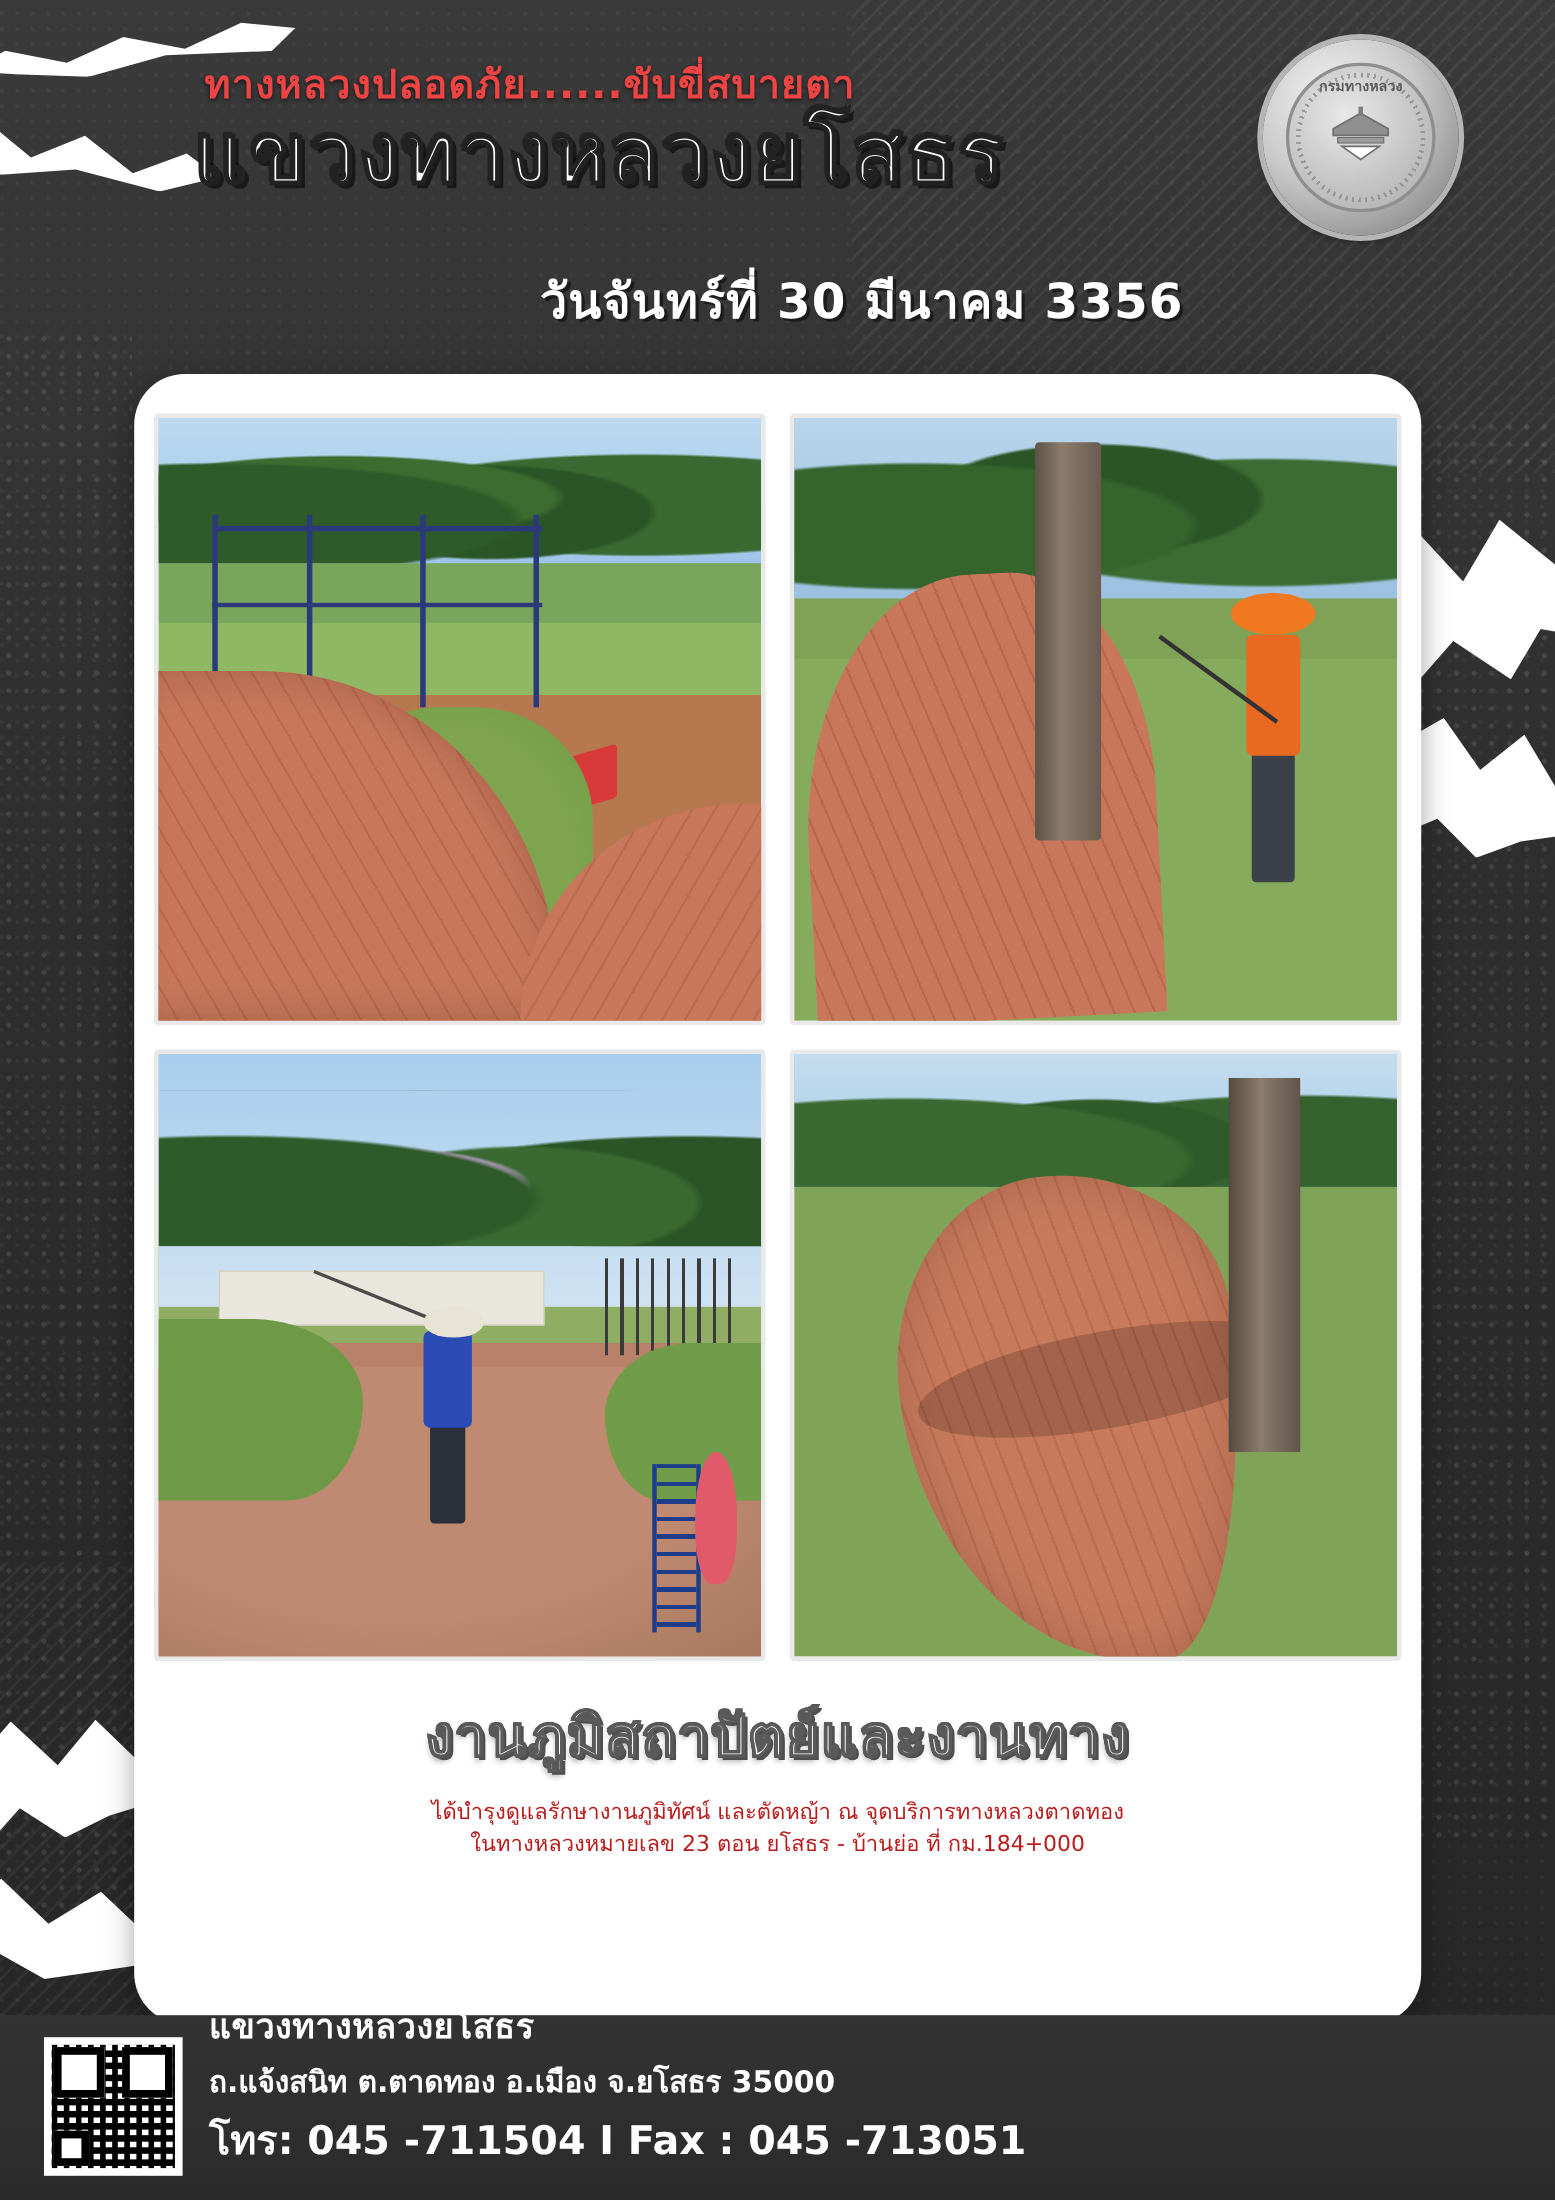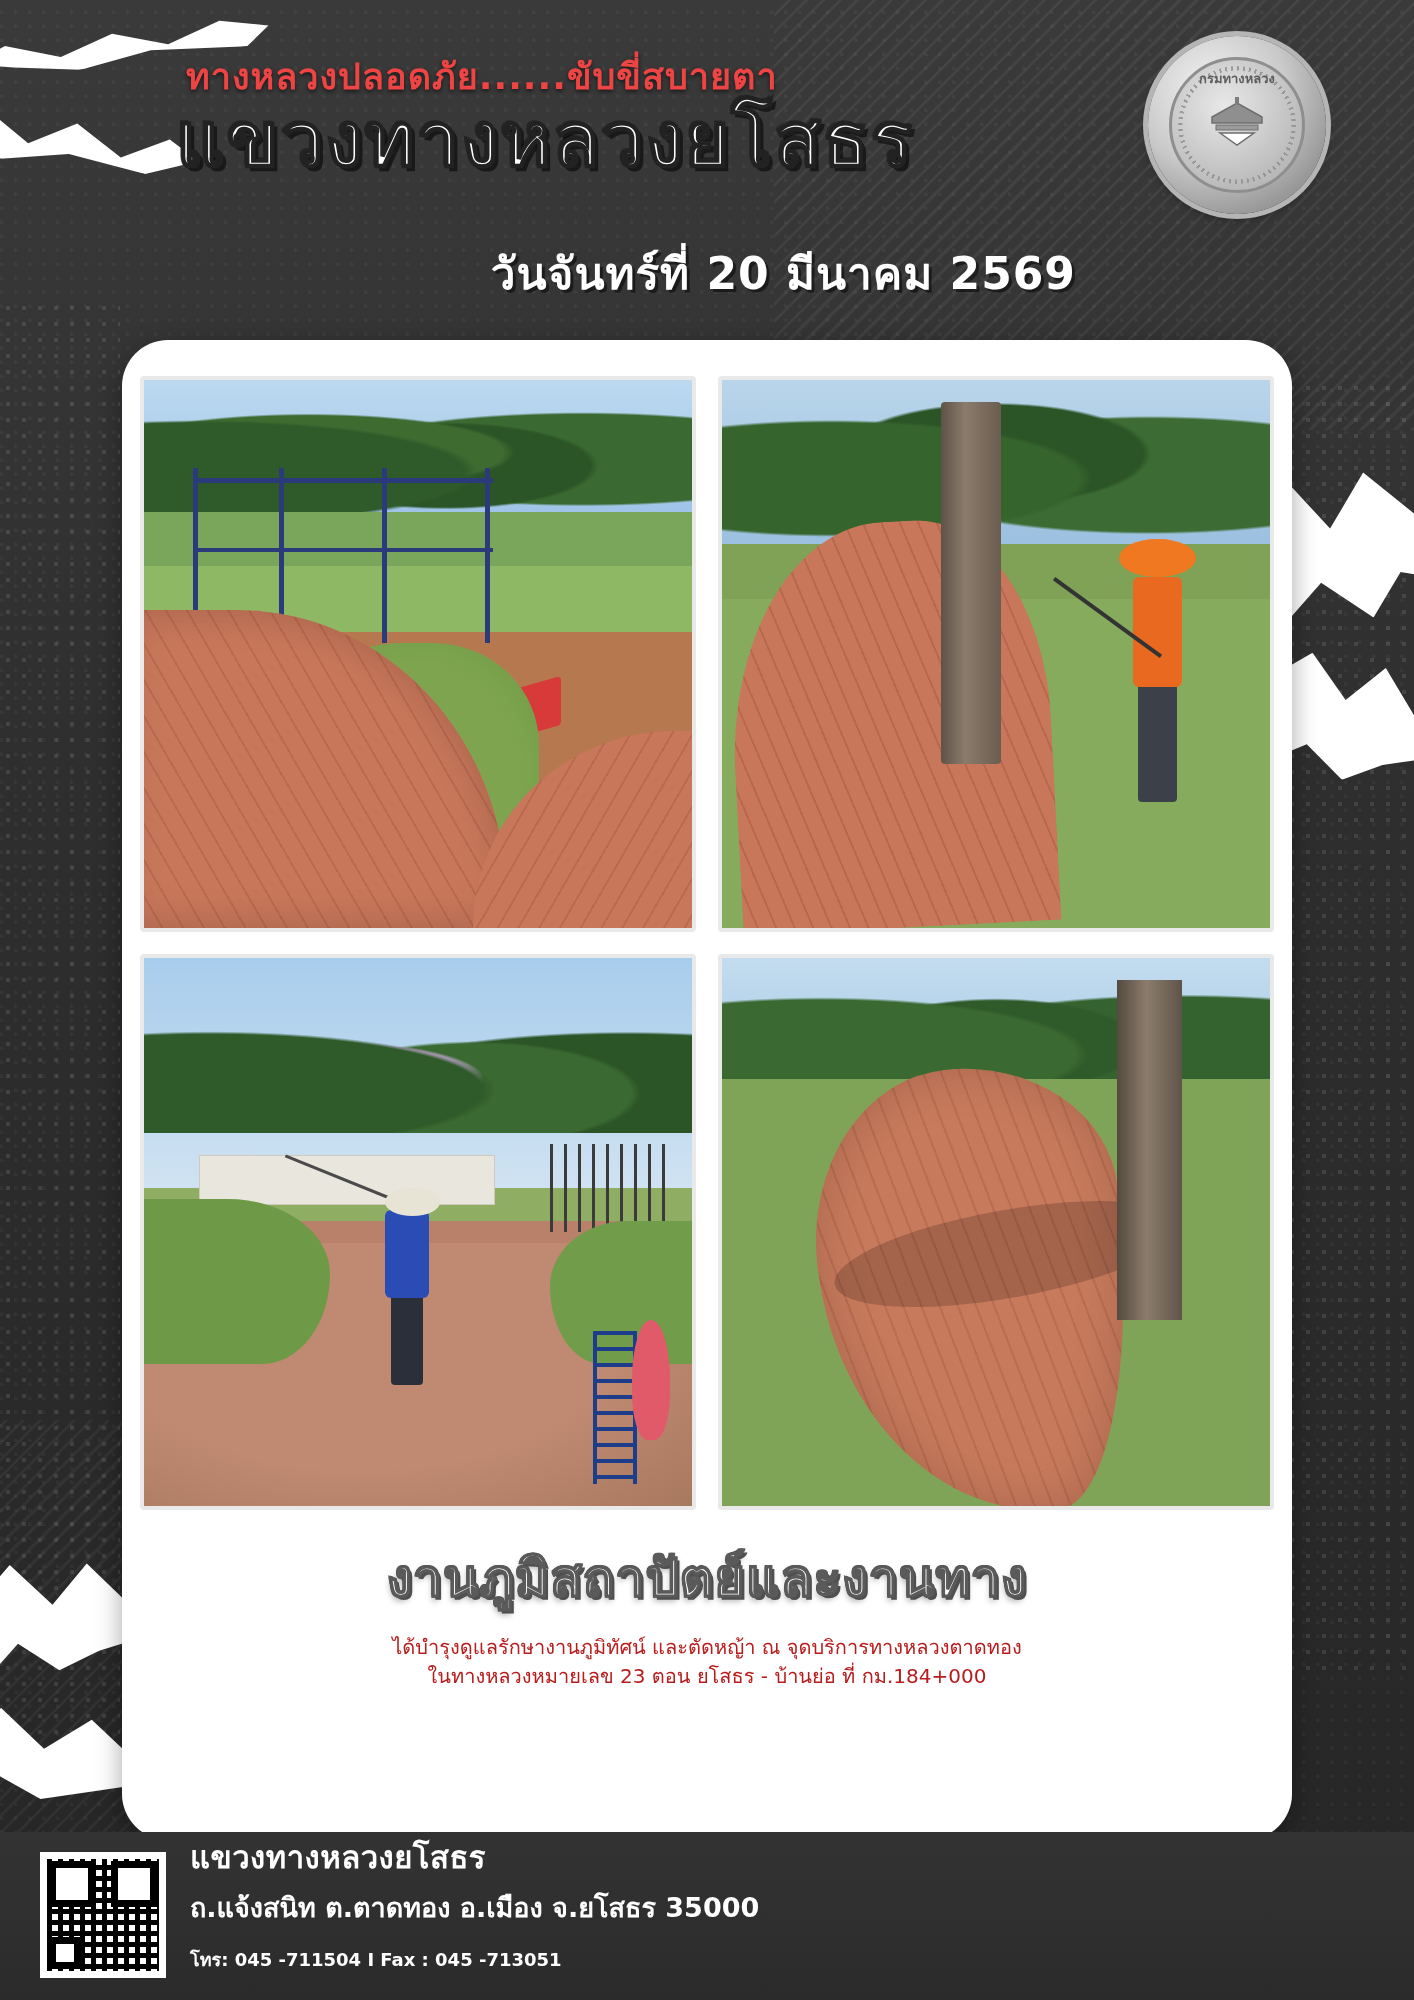--- a/index.html
+++ b/index.html
@@ -290,21 +290,21 @@
   .qr-in::after  { right:2px; top:2px; }
   .qr-bl {
     position:absolute; left:2px; bottom:2px; width:32px; height:32px;
     border:7px solid #000; background:#fff;
   }
   .footer-text {
     position: absolute; left: 190px; bottom: 26px; color: #ffffff;
   }
   .f-org { font-size: 31px; font-weight: 700; letter-spacing: .5px; }
   .f-addr { font-size: 27px; font-weight: 700; margin-top: 4px; }
-  .f-tel { font-size: 18px; font-weight: 700; margin-top: 16px; }
+  .f-tel { font-size: 36px; font-weight: 700; margin-top: 3px; }
 
   
   .mascot {
     position: absolute; right: 34px; bottom: 34px; width: 310px; height: 230px;
   }
   .car-big {
     position:absolute; right: 20px; bottom: 6px; width: 220px; height: 150px;
     background: linear-gradient(180deg,#5f6166,#45474b);
     border-radius: 26px 34px 12px 12px;
     box-shadow: inset -8px -8px 14px rgba(0,0,0,.35);
@@ -352,21 +352,21 @@
   <div class="splash sp1"></div>
   <div class="splash sp2"></div>
   <div class="splash sp3"></div>
   <div class="splash sp4"></div>
   <div class="splash sp5"></div>
   <div class="splash sp6"></div>
 
   <div class="header">
     <div class="header-tag">ทางหลวงปลอดภัย......ขับขี่สบายตา</div>
     <div class="header-title">แขวงทางหลวงยโสธร</div>
-    <div class="header-date">วันจันทร์ที่ 20 มีนาคม 2569</div>
+    <div class="header-date">วันจันทร์ที่ 30 มีนาคม 3356</div>
 
     <div class="emblem">
       <div class="emblem-inner">
         <div class="emblem-ticks"></div>
         <div class="emblem-text">กรมทางหลวง</div>
         <svg width="70" height="60" viewBox="0 0 70 60">
           <path d="M35 8 L60 22 L60 28 L10 28 L10 22 Z" fill="#8f8f8f" stroke="#6e6e6e" stroke-width="1.5"></path>
           <rect x="14" y="30" width="42" height="5" fill="#9b9b9b" stroke="#6e6e6e" stroke-width="1"></rect>
           <path d="M18 38 L35 50 L52 38 Z" fill="#ffffff" stroke="#6e6e6e" stroke-width="1.5"></path>
           <rect x="33" y="2" width="4" height="8" fill="#7d7d7d"></rect>

